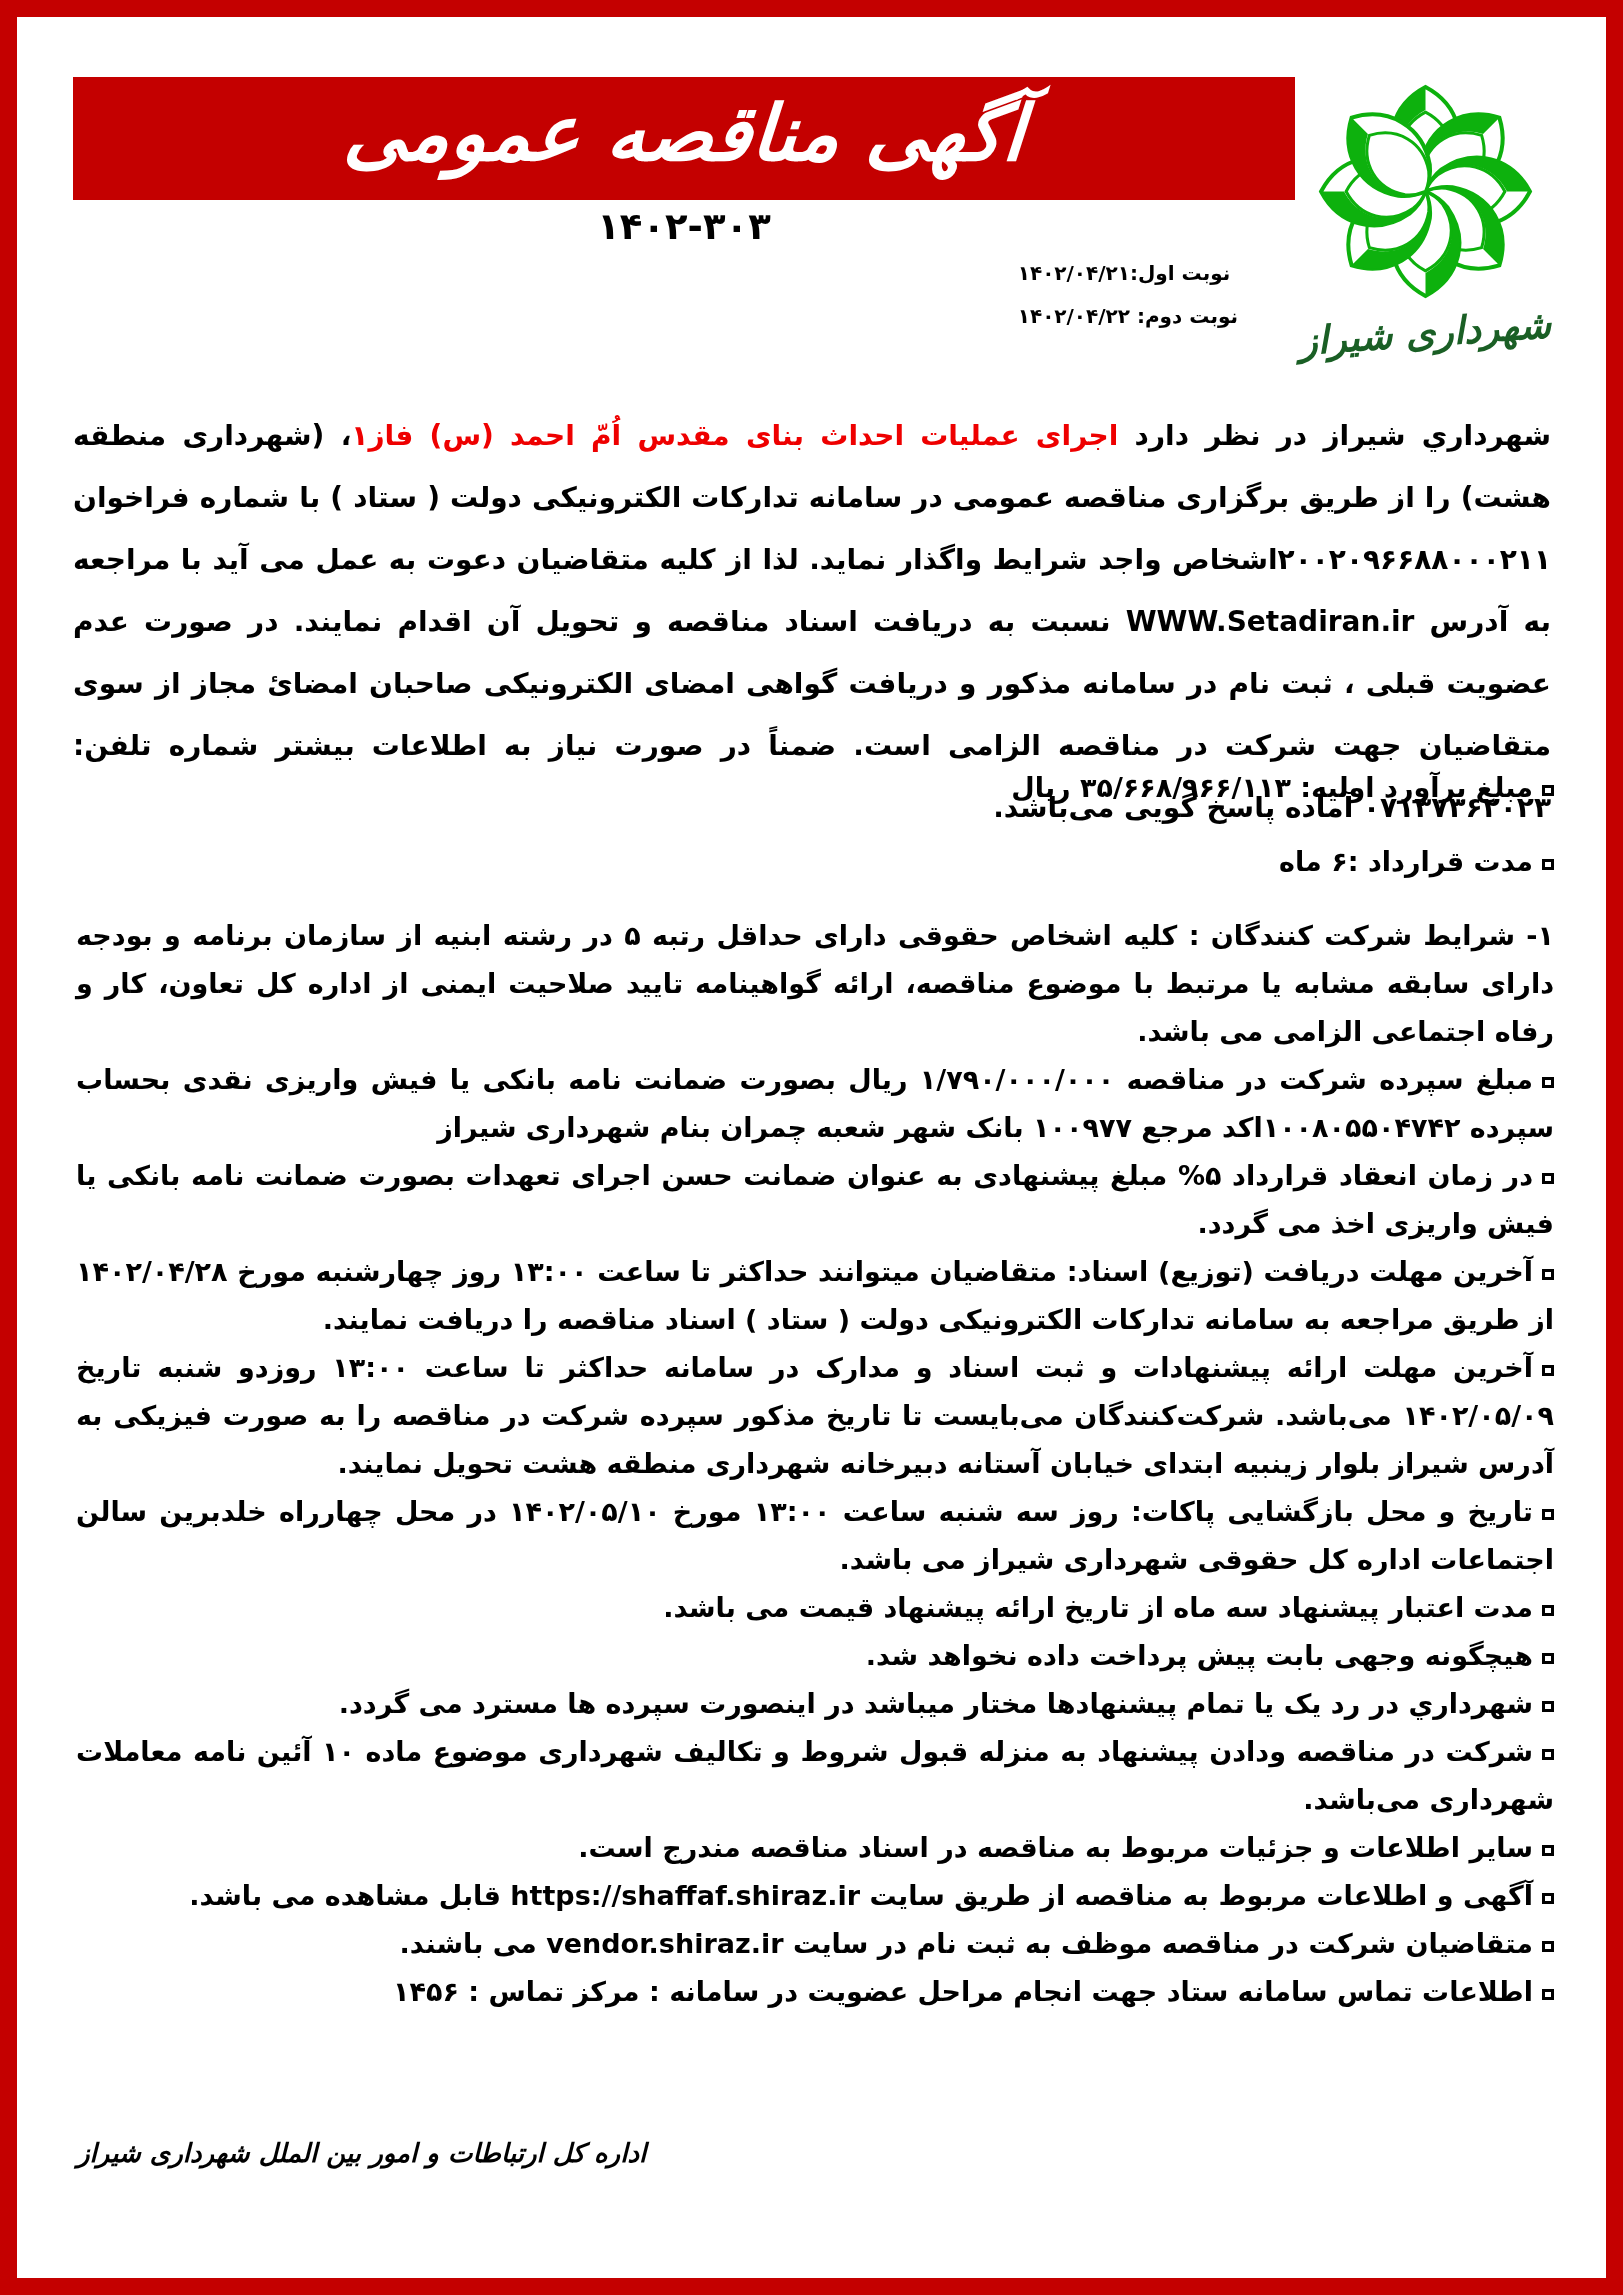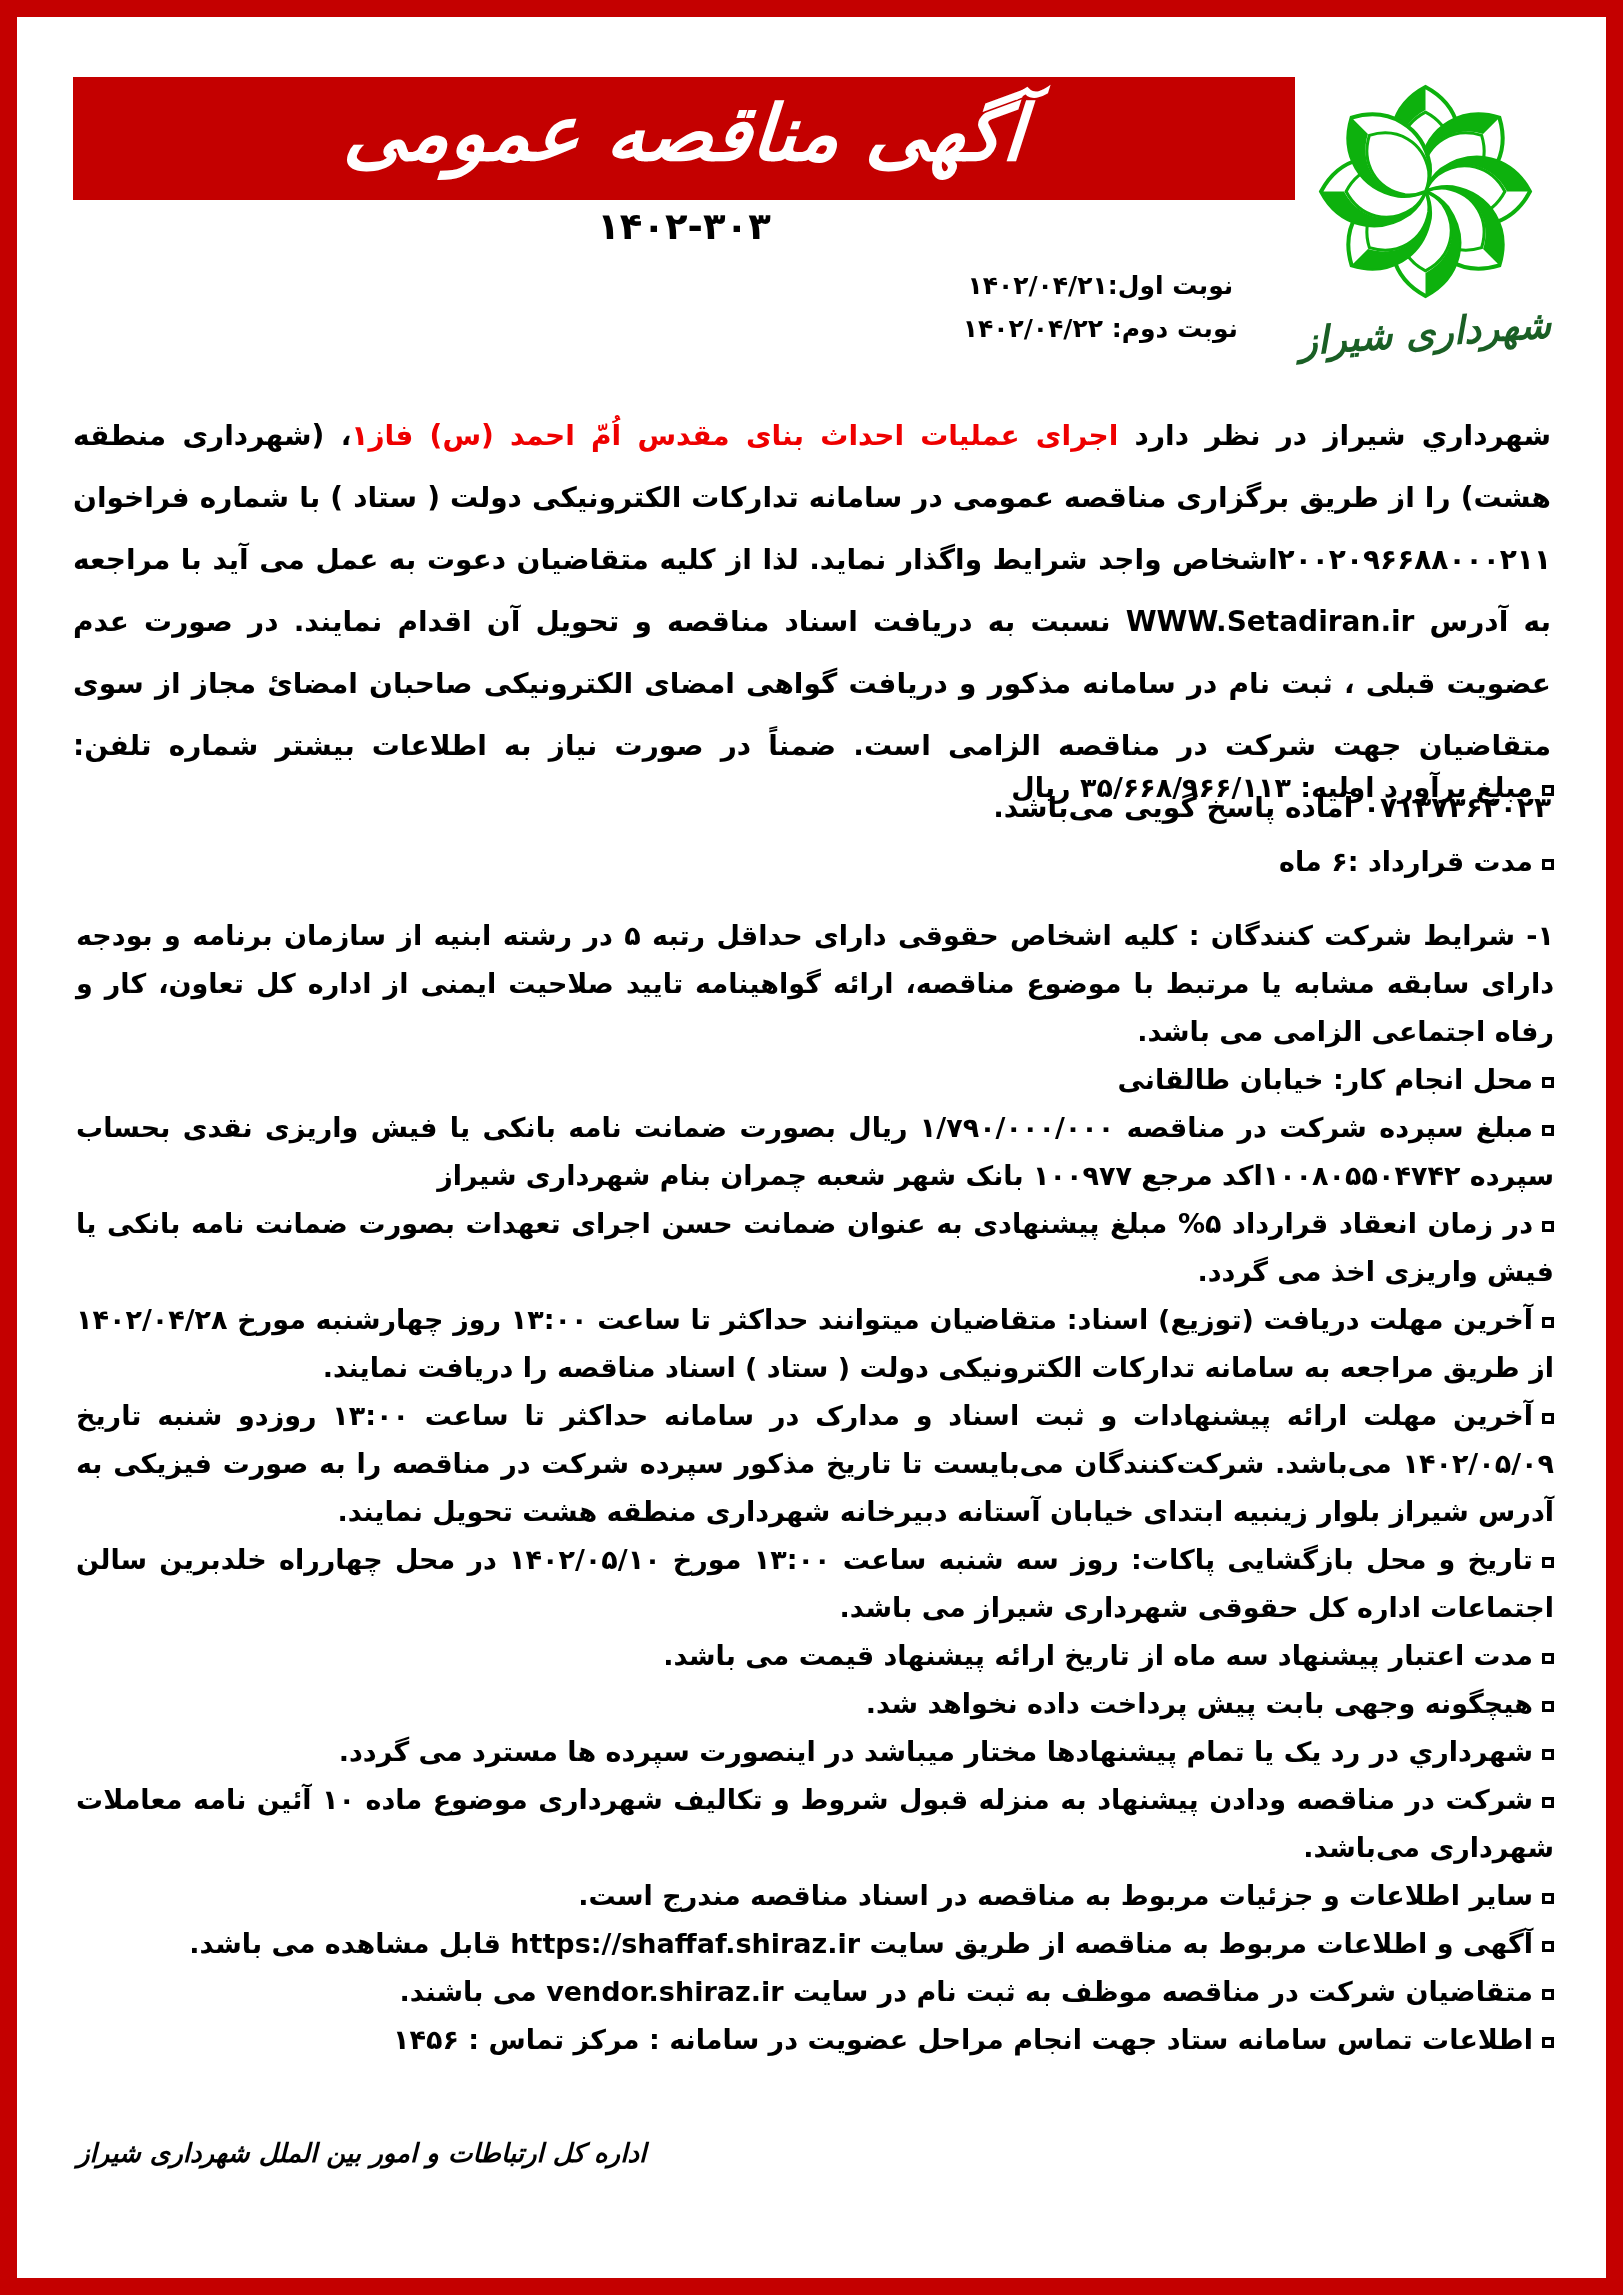--- a/index.html
+++ b/index.html
@@ -55,23 +55,23 @@
     white-space:nowrap;
     transform:rotate(-4deg);
   }
   .tender-num{
     position:absolute;left:73px;top:205px;width:1222px;
     text-align:center;
     font-size:37px;
     letter-spacing:1.3px;
   }
   .dates{
-    position:absolute;top:264px;right:385px;
-    font-size:25px;line-height:43px;
-    text-align:center;
+    position:absolute;top:252px;right:385px;
+    font-size:20px;line-height:43px;
+    text-align:left;
     white-space:nowrap;
   }
   .intro{
     position:absolute;top:405px;left:73px;width:1478px;
     font-size:28px;line-height:62px;
     text-align:justify;
   }
   .intro .hl{color:var(--highlight_red);}
   .list{
     position:absolute;top:764px;left:76px;width:1478px;
@@ -133,21 +133,20 @@
       <div class="date-line"><span>نوبت اول:</span><span>۱۴۰۲/۰۴/۲۱</span></div>
       <div class="date-line"><span>نوبت دوم: </span><span>۱۴۰۲/۰۴/۲۲</span></div>
     </div>
 
   <div class="intro"><span>شهرداري شیراز در نظر دارد </span><span class="hl">اجرای عملیات احداث بنای مقدس اُمّ احمد (س) فاز۱</span><span>، (شهرداری منطقه هشت) را از طریق برگزاری مناقصه عمومی در سامانه تدارکات الکترونیکی دولت ( ستاد ) با شماره فراخوان ۲۰۰۲۰۹۶۶۸۸۰۰۰۲۱۱اشخاص واجد شرایط واگذار نماید. لذا از کلیه متقاضیان دعوت به عمل می آید با مراجعه به آدرس WWW.Setadiran.ir نسبت به دریافت اسناد مناقصه و تحویل آن اقدام نمایند. در صورت عدم عضویت قبلی ، ثبت نام در سامانه مذکور و دریافت گواهی امضای الکترونیکی صاحبان امضائ مجاز از سوی متقاضیان جهت شرکت در مناقصه الزامی است. ضمناً در صورت نیاز به اطلاعات بیشتر شماره تلفن: ۰۷۱۳۷۳۶۲۰۲۳ آماده پاسخ گویی می‌باشد.</span></div>
 
   <div class="list">
       <div class="li"><span class="sq"></span><span class="t">مبلغ برآورد اولیه: ۳۵/۶۶۸/۹۶۶/۱۱۳  ریال</span></div>
       <div class="li"><span class="sq"></span><span class="t">مدت قرارداد :۶ ماه</span></div>
       <div class="li"><span class="t">۱- شرایط شرکت کنندگان : کلیه اشخاص حقوقی دارای حداقل رتبه ۵ در رشته  ابنیه از سازمان برنامه و بودجه دارای سابقه مشابه یا مرتبط با موضوع مناقصه، ارائه گواهینامه تایید صلاحیت ایمنی از اداره کل تعاون، کار و رفاه اجتماعی الزامی می باشد.</span></div>
-      <div class="li"><span class="sq"></span><span class="t">محل انجام کار: خیابان طالقانی</span></div>
       <div class="li"><span class="sq"></span><span class="t">مبلغ سپرده شرکت در مناقصه ۱/۷۹۰/۰۰۰/۰۰۰ ریال بصورت ضمانت نامه بانکی یا فیش واریزی نقدی بحساب سپرده ۱۰۰۸۰۵۵۰۴۷۴۲اکد مرجع ۱۰۰۹۷۷ بانک  شهر شعبه چمران بنام شهرداری شیراز</span></div>
       <div class="li"><span class="sq"></span><span class="t">در زمان انعقاد قرارداد ۵%  مبلغ پیشنهادی به عنوان ضمانت حسن اجرای تعهدات بصورت ضمانت نامه بانکی یا فیش واریزی اخذ می گردد.</span></div>
       <div class="li"><span class="sq"></span><span class="t">آخرین مهلت دریافت (توزیع) اسناد: متقاضیان میتوانند حداکثر تا ساعت ۱۳:۰۰ روز چهارشنبه مورخ ۱۴۰۲/۰۴/۲۸ از طریق مراجعه به سامانه تدارکات الکترونیکی دولت ( ستاد ) اسناد مناقصه را دریافت نمایند.</span></div>
       <div class="li"><span class="sq"></span><span class="t">آخرین مهلت ارائه پیشنهادات و ثبت اسناد و مدارک در سامانه حداکثر تا ساعت ۱۳:۰۰ روزدو شنبه تاریخ ۱۴۰۲/۰۵/۰۹ می‌باشد. شرکت‌کنندگان می‌بایست تا تاریخ مذکور سپرده شرکت در مناقصه را به صورت فیزیکی به آدرس شیراز بلوار زینبیه ابتدای خیابان آستانه دبیرخانه شهرداری منطقه هشت تحویل نمایند.</span></div>
       <div class="li"><span class="sq"></span><span class="t">تاریخ و محل بازگشایی پاکات: روز سه شنبه  ساعت  ۱۳:۰۰  مورخ ۱۴۰۲/۰۵/۱۰ در محل چهارراه خلدبرین سالن اجتماعات اداره کل حقوقی شهرداری شیراز می باشد.</span></div>
       <div class="li"><span class="sq"></span><span class="t">مدت اعتبار پیشنهاد سه ماه از تاریخ ارائه پیشنهاد قیمت می باشد.</span></div>
       <div class="li"><span class="sq"></span><span class="t">هیچگونه وجهی بابت پیش پرداخت داده نخواهد شد.</span></div>
       <div class="li"><span class="sq"></span><span class="t">شهرداري در رد یک یا تمام پیشنهادها  مختار میباشد در اینصورت سپرده ها مسترد می گردد.</span></div>
       <div class="li"><span class="sq"></span><span class="t">شرکت در مناقصه ودادن پیشنهاد به منزله قبول شروط و تکالیف شهرداری موضوع ماده ۱۰ آئین نامه معاملات شهرداری می‌باشد.</span></div>
       <div class="li"><span class="sq"></span><span class="t">سایر اطلاعات و جزئیات مربوط به مناقصه در اسناد مناقصه مندرج است.</span></div>

